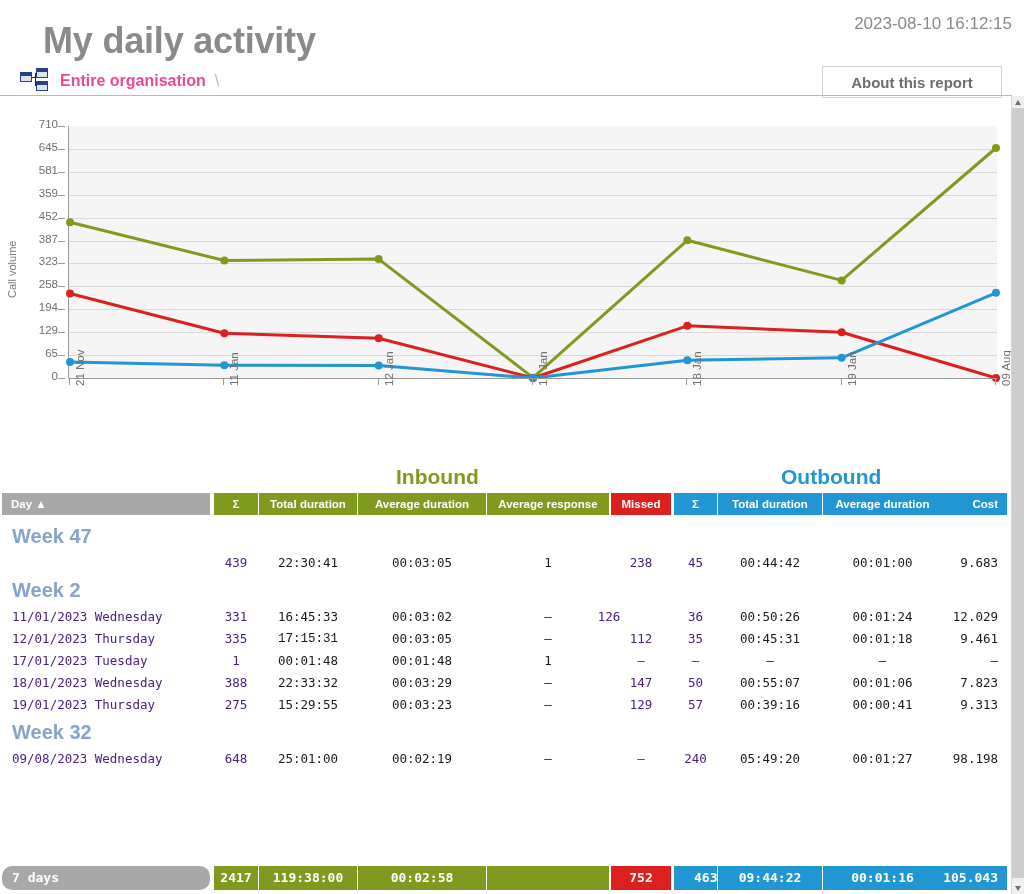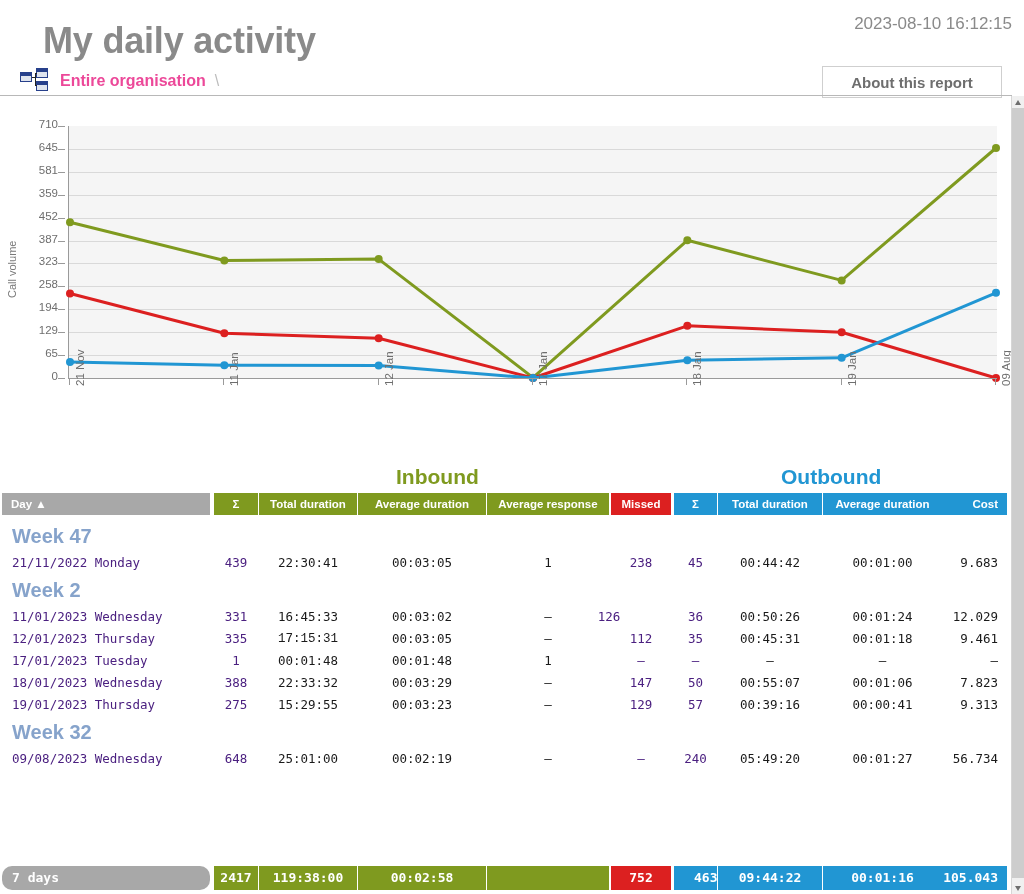--- a/index.html
+++ b/index.html
@@ -280,21 +280,20 @@
       <div class="th red ctr" style="left: 611px; width: 60px;">Missed</div>
       <div class="th blue ctr" style="left: 674px; width: 43px;">Σ</div>
       <div class="th blue ctr" style="left: 718px; width: 104px;">Total duration</div>
       <div class="th blue ctr" style="left: 823px; width: 119px;">Average duration</div>
       <div class="th blue rgt" style="left: 933px; width: 74px;">Cost</div>
     </div>
 
   <div class="tbody" id="tbody">
       <div class="week-hdr">Week 47</div>
       <div class="row">
-        <div class="cell c-left v-purple" style="left: 12px; width: 200px;">21/11/2022  Monday</div>
         <div class="cell c-ctr v-purple" style="left: 214px; width: 44px;">439</div>
         <div class="cell c-ctr v-dark" style="left: 259px; width: 98px;">22:30:41</div>
         <div class="cell c-ctr v-dark" style="left: 358px; width: 128px;">00:03:05</div>
         <div class="cell c-ctr v-dark" style="left: 487px; width: 122px;">1</div>
         <div class="cell c-ctr v-purple" style="left: 611px; width: 60px;">238</div>
         <div class="cell c-ctr v-purple" style="left: 674px; width: 43px;">45</div>
         <div class="cell c-ctr v-dark" style="left: 718px; width: 104px;">00:44:42</div>
         <div class="cell c-ctr v-dark" style="left: 823px; width: 119px;">00:01:00</div>
         <div class="cell c-rgt v-dark" style="left: 933px; width: 65px;">9.683</div>
       </div>
@@ -363,21 +362,21 @@
       <div class="row">
         <div class="cell c-left v-purple" style="left: 12px; width: 200px;">09/08/2023  Wednesday</div>
         <div class="cell c-ctr v-purple" style="left: 214px; width: 44px;">648</div>
         <div class="cell c-ctr v-dark" style="left: 259px; width: 98px;">25:01:00</div>
         <div class="cell c-ctr v-dark" style="left: 358px; width: 128px;">00:02:19</div>
         <div class="cell c-ctr v-dark" style="left: 487px; width: 122px;">–</div>
         <div class="cell c-ctr v-purple" style="left: 611px; width: 60px;">–</div>
         <div class="cell c-ctr v-purple" style="left: 674px; width: 43px;">240</div>
         <div class="cell c-ctr v-dark" style="left: 718px; width: 104px;">05:49:20</div>
         <div class="cell c-ctr v-dark" style="left: 823px; width: 119px;">00:01:27</div>
-        <div class="cell c-rgt v-dark" style="left: 933px; width: 65px;">56.734</div>
+        <div class="cell c-rgt v-dark" style="left: 933px; width: 65px;">98.198</div>
       </div>
     </div>
 
   <div class="totrow" id="totrow">
       <div class="tc gray lft" style="left: 2px; width: 208px;">7 days</div>
       <div class="tc green ctr" style="left: 214px; width: 44px;">2417</div>
       <div class="tc green ctr" style="left: 259px; width: 98px;">119:38:00</div>
       <div class="tc green ctr" style="left: 358px; width: 128px;">00:02:58</div>
       <div class="tc green ctr" style="left: 487px; width: 122px;"></div>
       <div class="tc red ctr" style="left: 611px; width: 60px;">752</div>

